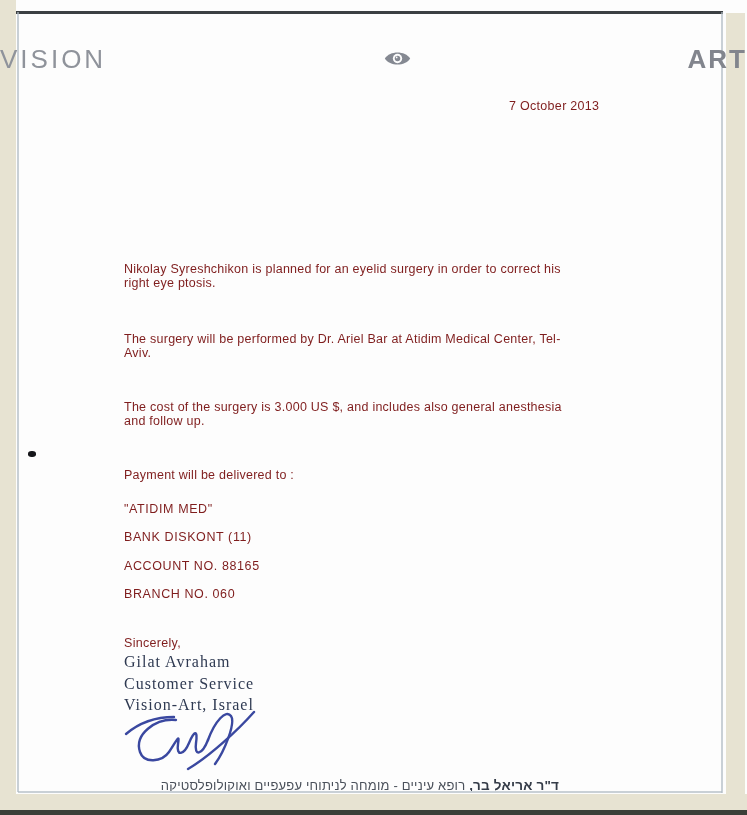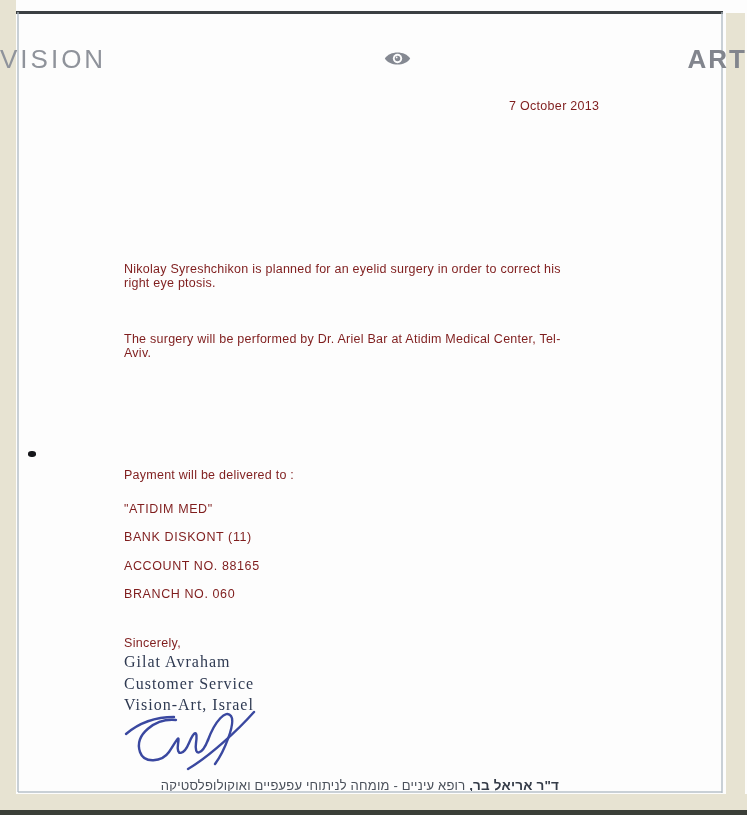--- a/index.html
+++ b/index.html
@@ -92,20 +92,22 @@
     <span class="w2">ART</span>
   </div>
 
   <div class="txt date">7 October 2013</div>
 
 
   <div class="txt para p1">Nikolay Syreshchikon is planned for an eyelid surgery in order to correct his
 right eye ptosis.</div>
   <div class="txt para p2">The surgery will be performed by Dr. Ariel Bar at Atidim Medical Center, Tel-
 Aviv.</div>
+  <div class="txt para p3">The cost of the surgery is 3.000 US $, and includes also general anesthesia
+and follow up.</div>
 
   <div class="txt pay-intro">Payment will be delivered to :</div>
   <div class="txt payline pl1">"ATIDIM MED"</div>
   <div class="txt payline pl2">BANK DISKONT (11)</div>
   <div class="txt payline pl3">ACCOUNT NO. 88165</div>
   <div class="txt payline pl4">BRANCH NO. 060</div>
 
   <div class="txt closing">Sincerely,</div>
   <div class="txt serif s1">Gilat Avraham</div>
   <div class="txt serif s2">Customer Service</div>

